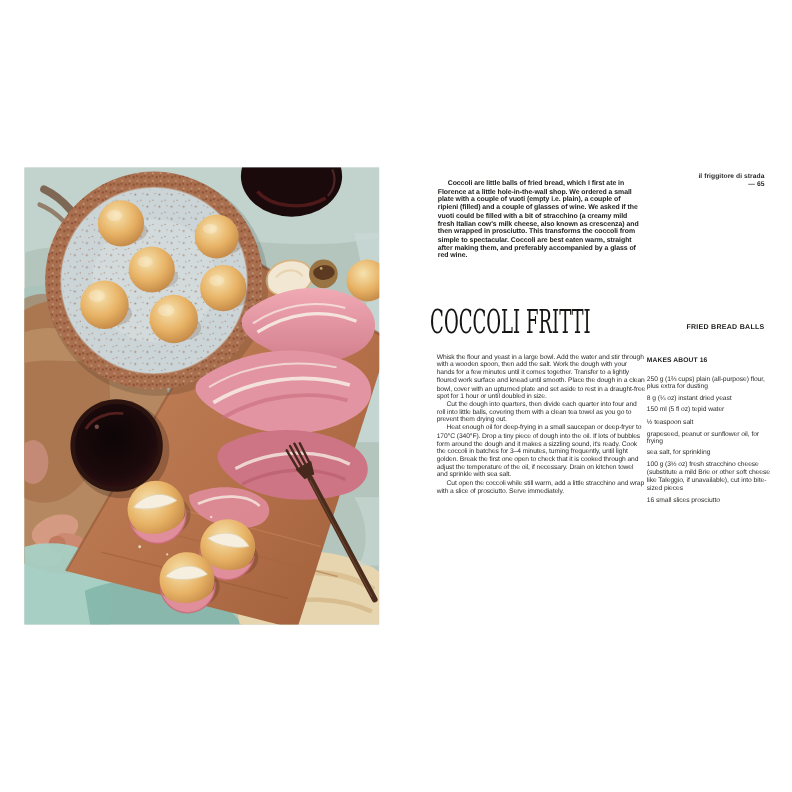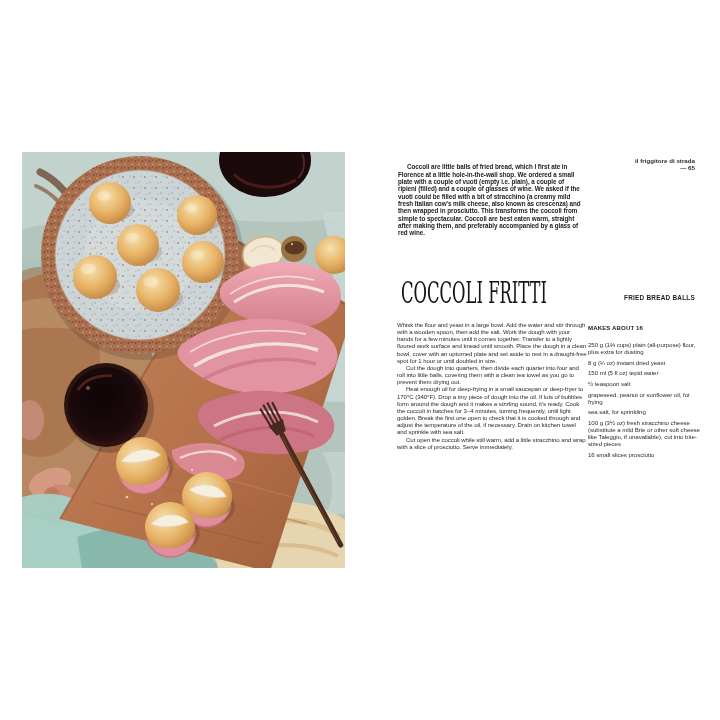--- a/index.html
+++ b/index.html
@@ -9,21 +9,21 @@
     -webkit-font-smoothing:antialiased;
   }
   .photo{position:absolute;left:22px;top:152px;width:323px;height:416px;overflow:hidden;}
   .photo svg{display:block;}
 
   .chapter{position:absolute;right:25px;top:157px;text-align:right;
     font-size:6.1px;line-height:7.4px;font-weight:700;letter-spacing:.05px;color:#2a2a28;}
   .intro{position:absolute;left:398px;top:157px;width:183px;
     font-size:6.3px;line-height:7.35px;font-weight:700;letter-spacing:-.05px;
     text-indent:9px;color:#222220;text-align:left;}
-  .title-wrap{position:absolute;left:400px;top:272px;}
+  .title-wrap{position:absolute;left:390px;top:272px;}
   .title-wrap text{font-family:"DejaVu Serif", serif;font-size:30px;fill:#141412;}
   .subtitle{position:absolute;right:25px;top:294px;font-size:6.4px;font-weight:700;
     letter-spacing:.25px;color:#1d1d1b;}
   .method{position:absolute;left:397px;top:321px;width:190px;
     font-size:6.1px;line-height:7.15px;letter-spacing:-.08px;color:#2c2c2a;}
   .method p{margin:0;}
   .method p + p{text-indent:9px;}
   .ingredients{position:absolute;left:588px;top:324px;width:114px;
     font-size:6.1px;line-height:7.05px;letter-spacing:-.05px;color:#2c2c2a;}
   .yield{font-weight:700;margin:0 0 10px 0;letter-spacing:.1px;color:#1d1d1b;}

